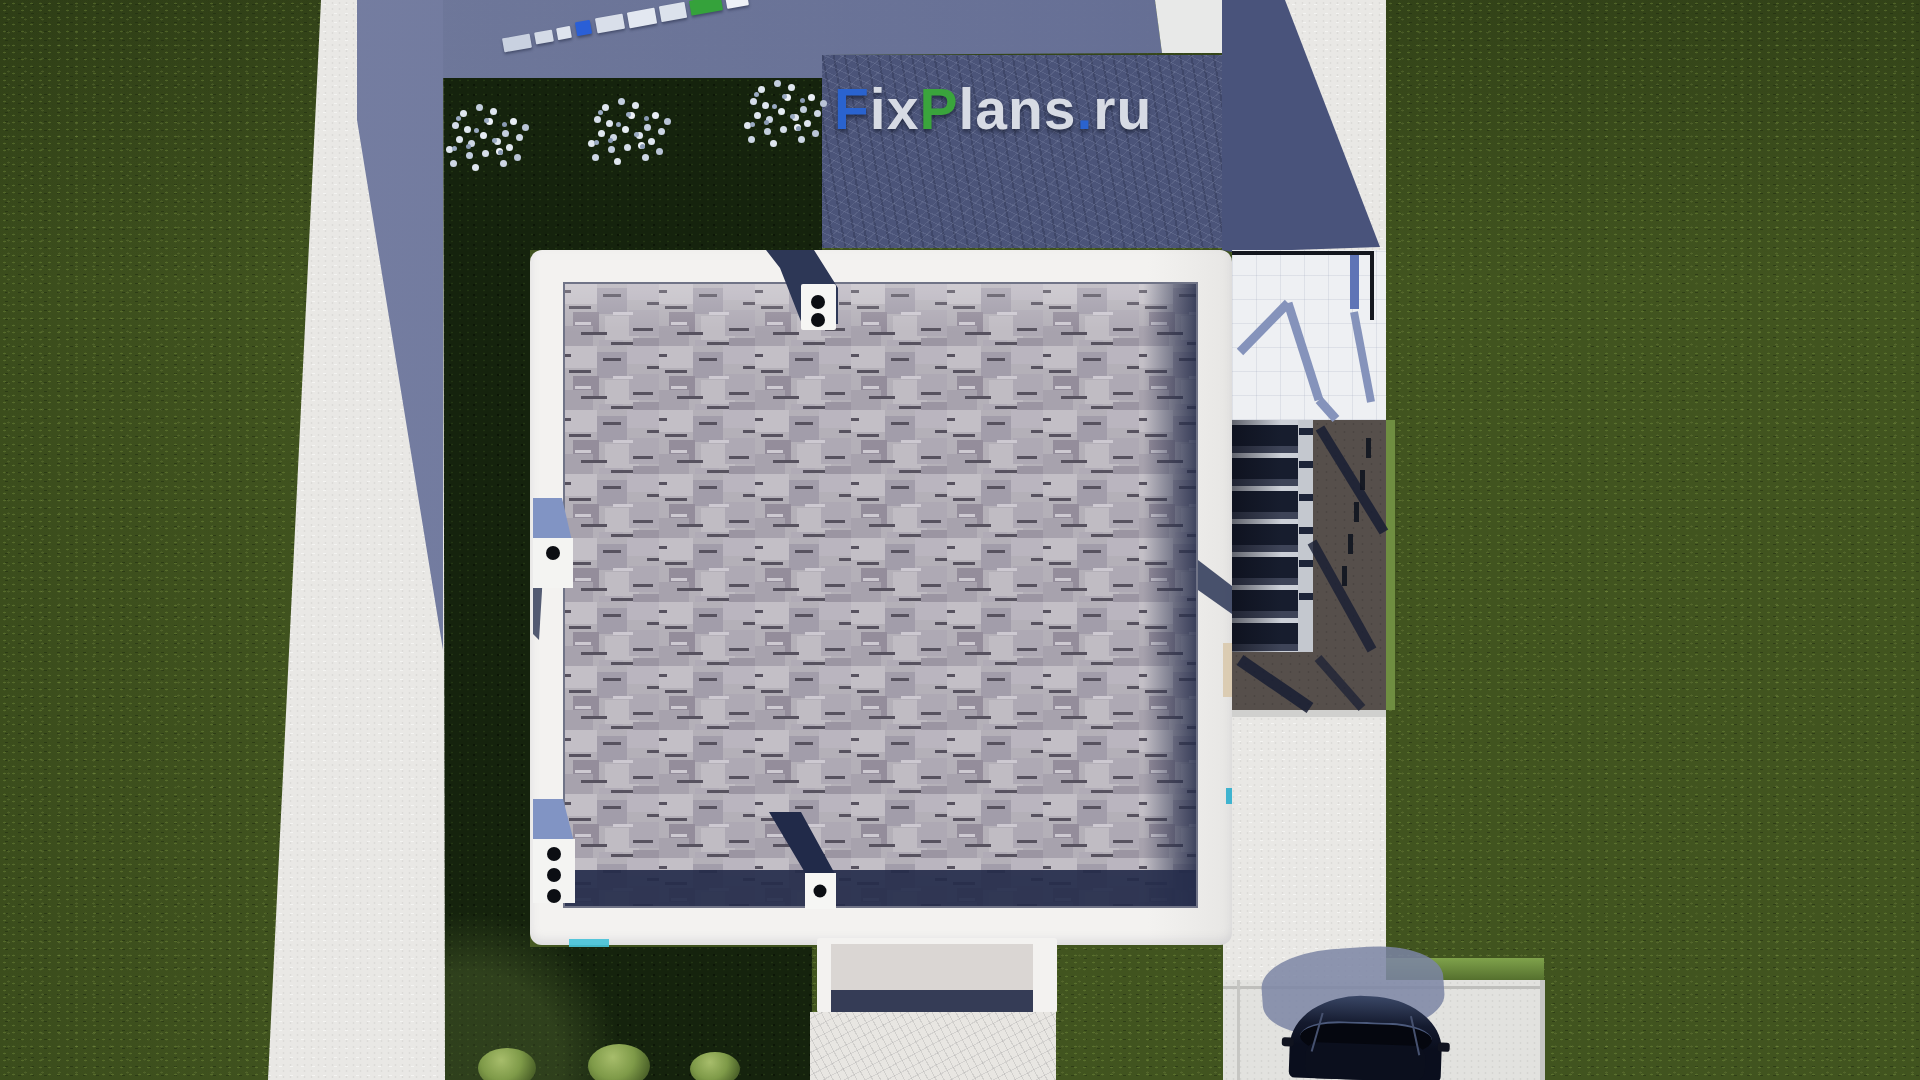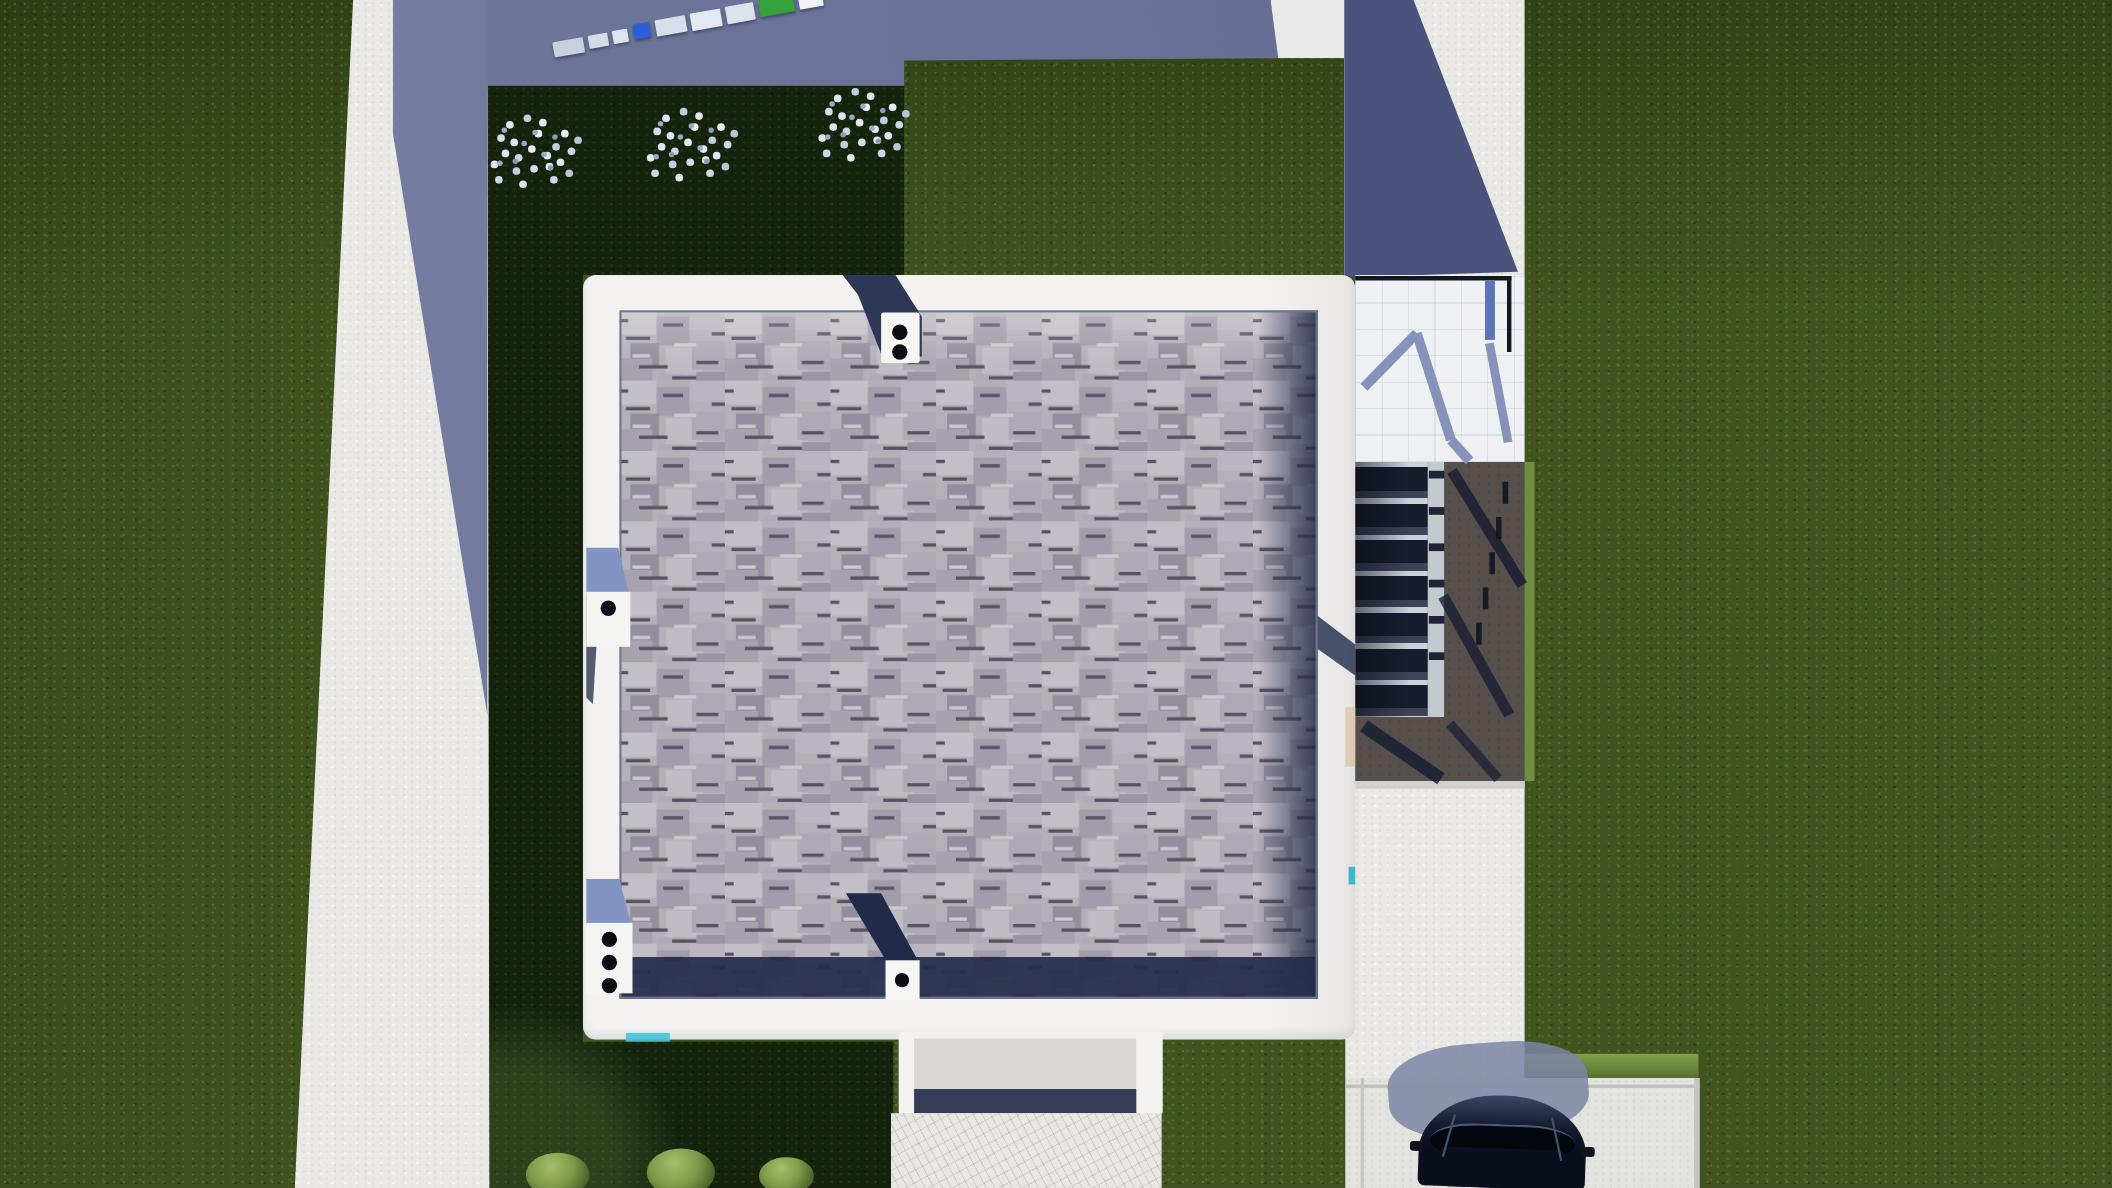--- a/index.html
+++ b/index.html
@@ -165,20 +165,23 @@
   <div class="full lawn-soft-light"></div>
 
   <div class="full concrete path-left"></div>
 
   <div class="full shadow-band"></div>
   <div class="full lit-wedge"></div>
 
   <div class="abs concrete tr-white"></div>
   <div class="full tr-shadow"></div>
 
+  <div class="abs wm-panel">
+    <div class="wm-text"><span style="color: rgb(42, 99, 207);">F</span><span style="color: rgb(215, 219, 228);">ix</span><span style="color: rgb(58, 164, 60);">P</span><span style="color: rgb(215, 219, 228);">lans</span><span style="color: rgb(42, 99, 207);">.</span><span style="color: rgb(215, 219, 228);">ru</span></div>
+  </div>
 
   <div class="fence-panel" style="left:503px;top:36px;width:28px;height:14px;background:#c9d1e0;"></div>
   <div class="fence-panel" style="left:535px;top:31px;width:18px;height:12px;background:#d4dbe7;"></div>
   <div class="fence-panel" style="left:557px;top:27px;width:14px;height:12px;background:#dee4ee;"></div>
   <div class="fence-panel" style="left:576px;top:21px;width:15px;height:14px;background:#2a5fd7;"></div>
   <div class="fence-panel" style="left:596px;top:16px;width:28px;height:15px;background:#d9dfea;"></div>
   <div class="fence-panel" style="left:628px;top:10px;width:28px;height:16px;background:#e3e8f1;"></div>
   <div class="fence-panel" style="left:660px;top:4px;width:26px;height:16px;background:#dce2ec;"></div>
   <div class="fence-panel" style="left:690px;top:-2px;width:32px;height:15px;background:#35a23b;"></div>
   <div class="fence-panel" style="left:726px;top:-6px;width:22px;height:13px;background:#eef1f6;"></div>

